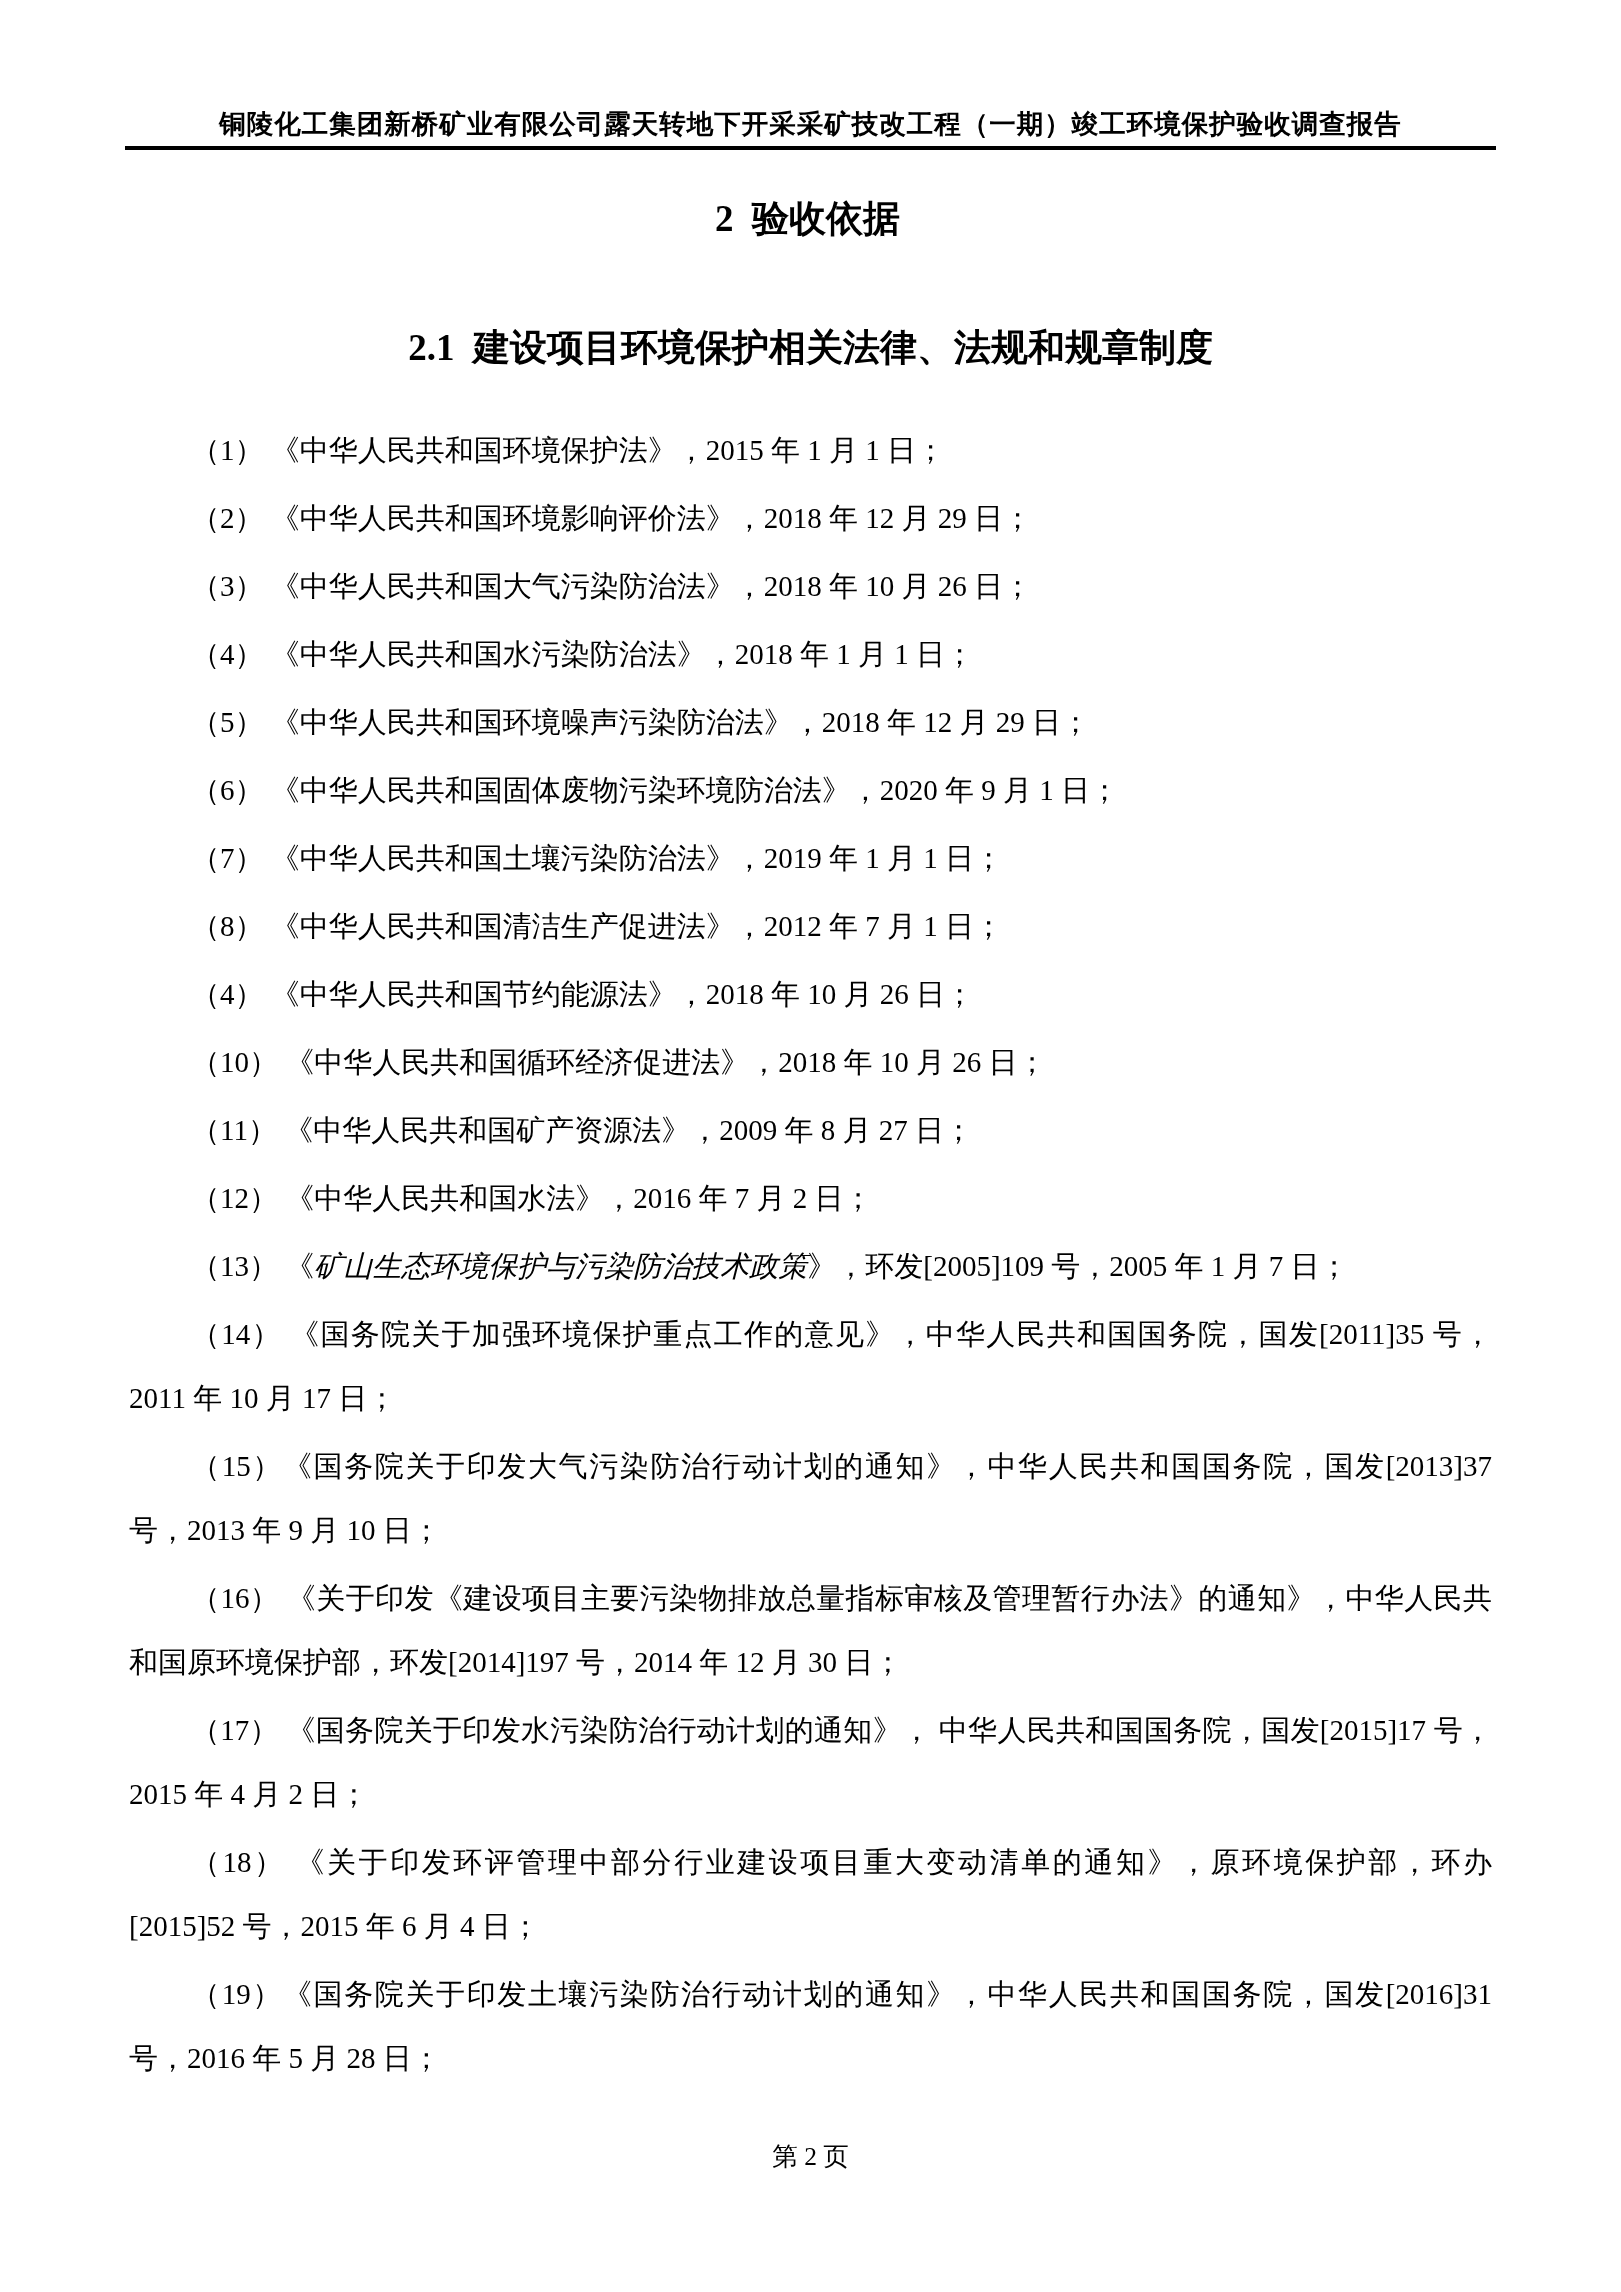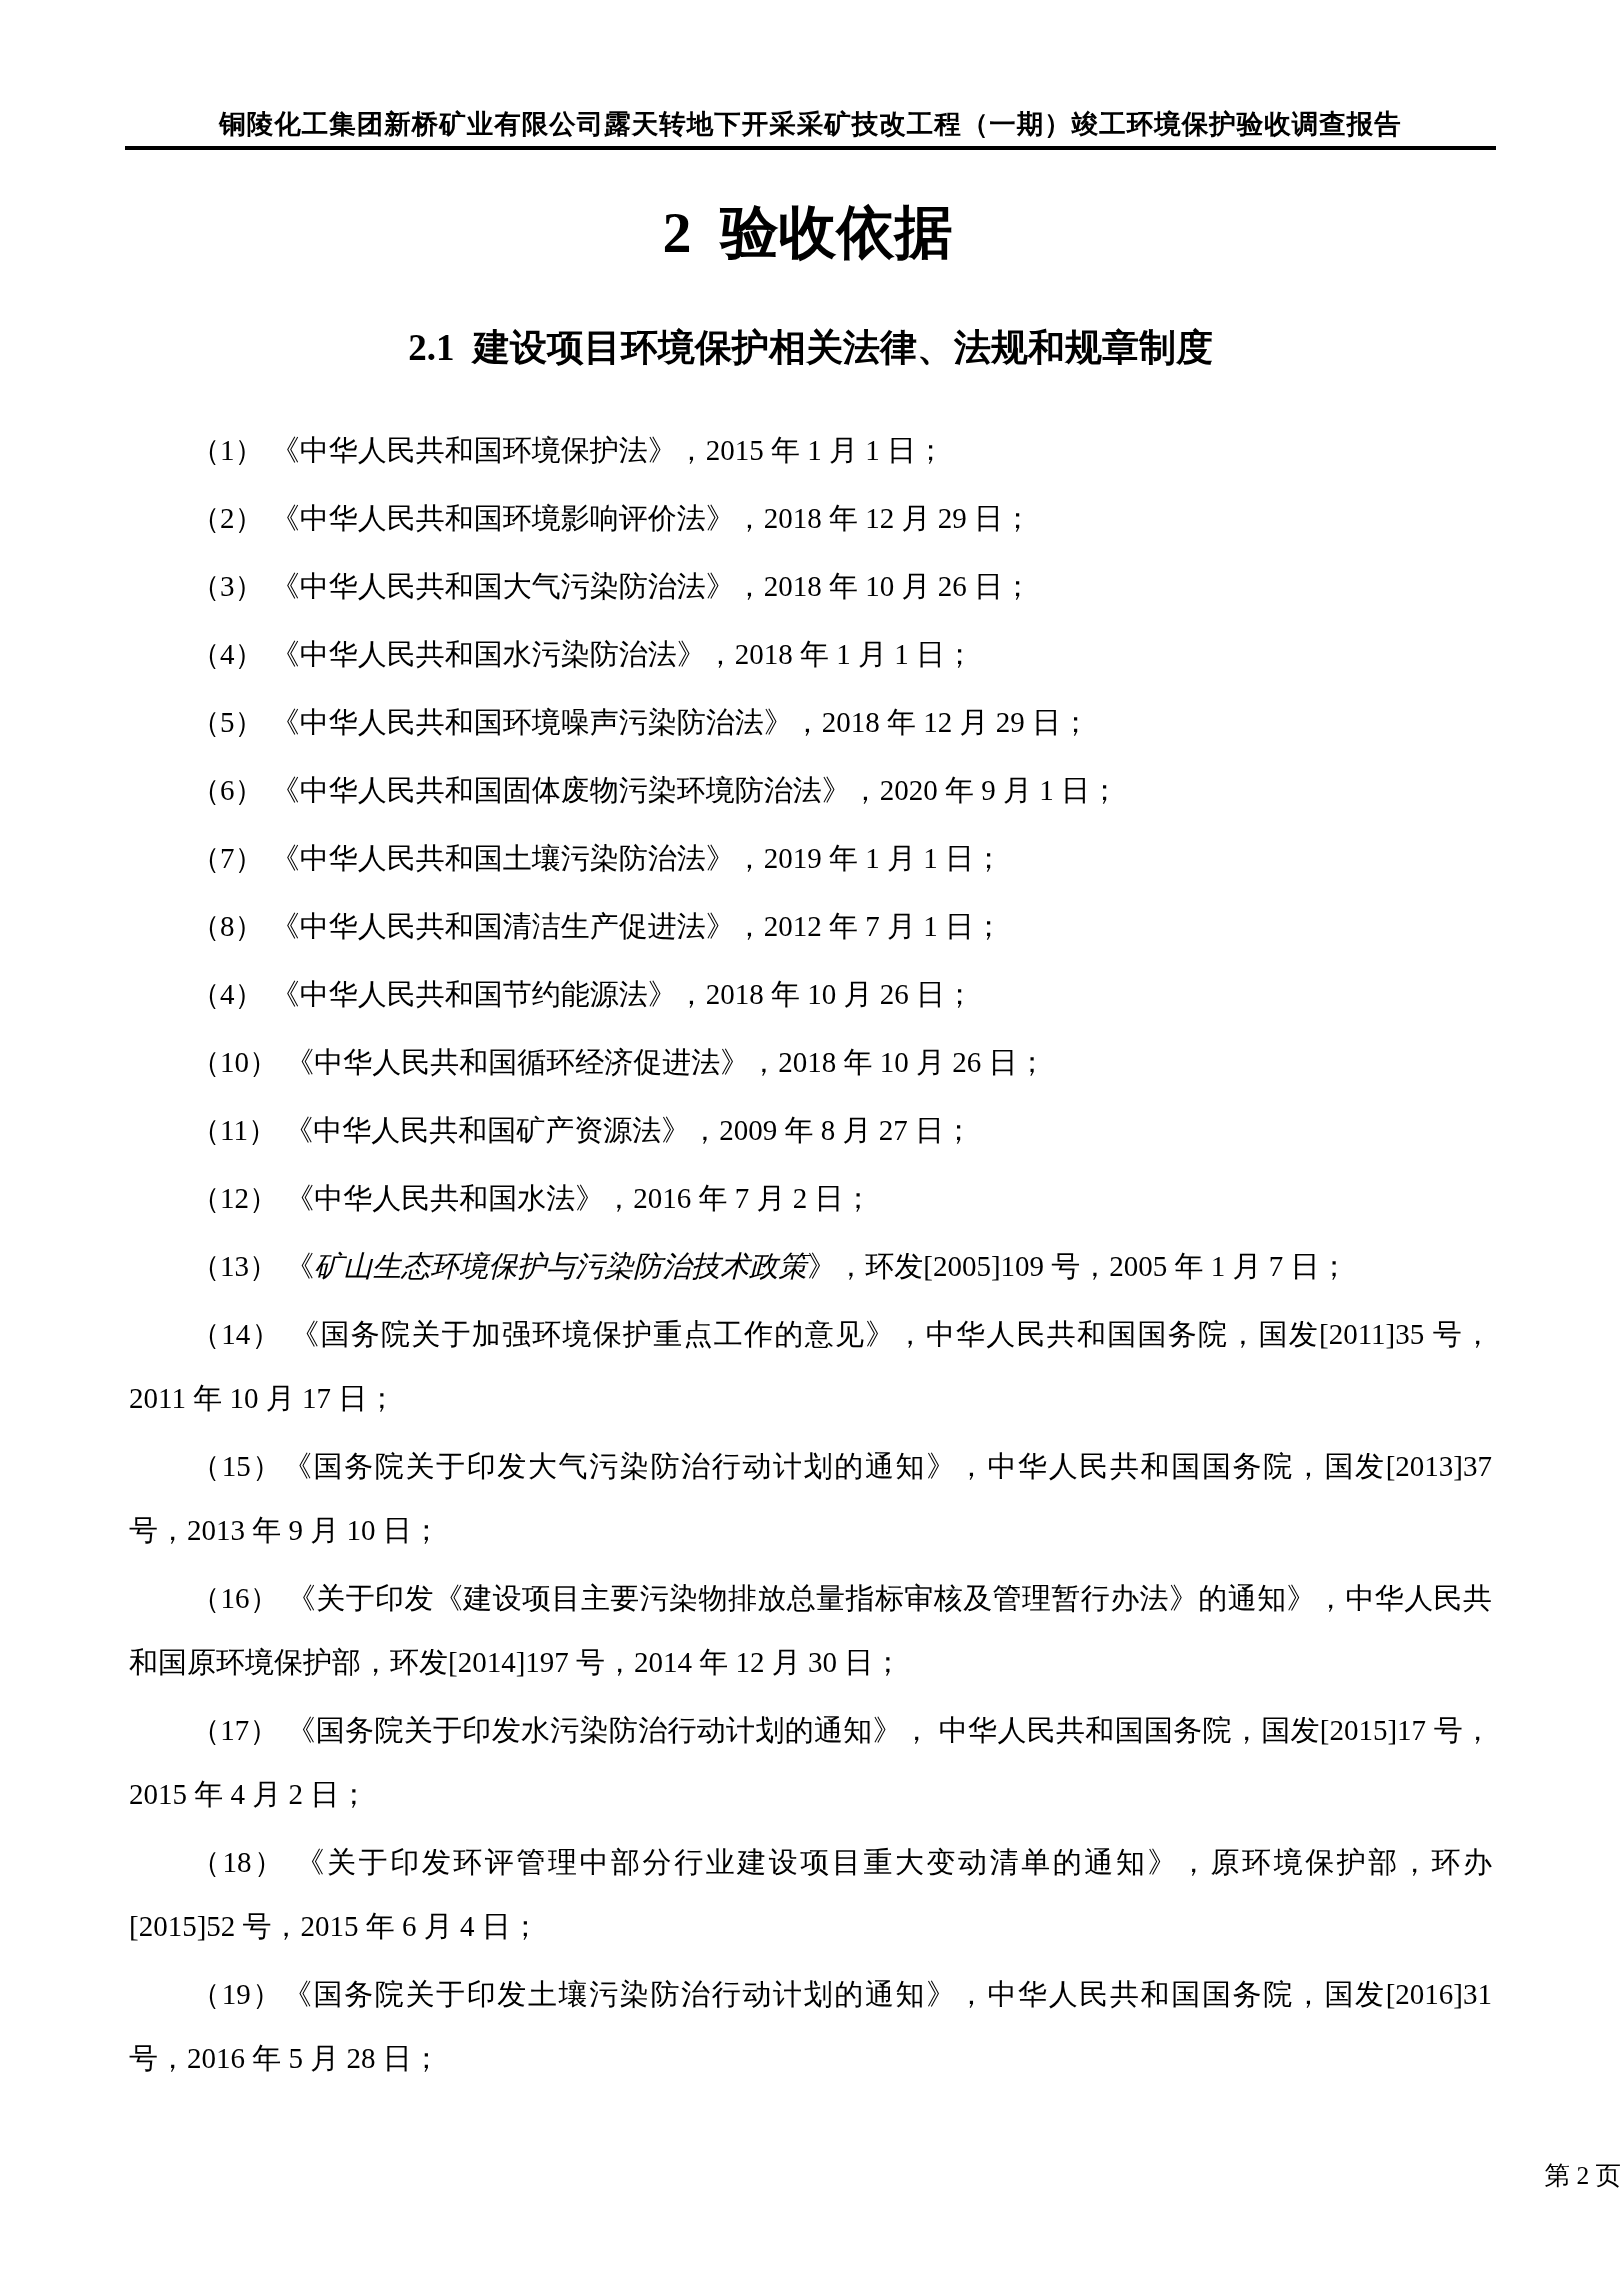--- a/index.html
+++ b/index.html
@@ -25,21 +25,21 @@
   .header-divider {
     position: absolute;
     top: 146px; left: 125px; right: 125px;
     height: 3.9px;
     background: #000000;
   }
   .chapter-title {
     position: absolute;
     top: 194px; left: 0; right: 6px;
     text-align: center;
-    font-size: 58px;
+    font-size: 37px;
     font-weight: bold;
     white-space: pre;
   }
   .section-heading {
     position: absolute;
     top: 323px; left: 125px; right: 125px;
     font-size: 37px;
     font-weight: bold;
     white-space: pre;
     text-align: center;
@@ -52,23 +52,22 @@
     text-align: justify;
   }
   .ref-list p {
     text-indent: 62px;
     margin: 4px;
   }
   .italic-title { font-style: italic; }
   .page-number {
     position: absolute;
     top: 2139px; left: 0; right: 0;
-    text-align: right;
+    text-align: center;
     font-size: 25.5px;
-    margin-top: 19px;
   }
 </style>
 </head>
 <body>
 
 <div class="page">
 
   <div class="page-header">铜陵化工集团新桥矿业有限公司露天转地下开采采矿技改工程（一期）竣工环境保护验收调查报告</div>
 
   <div class="header-divider"></div>

